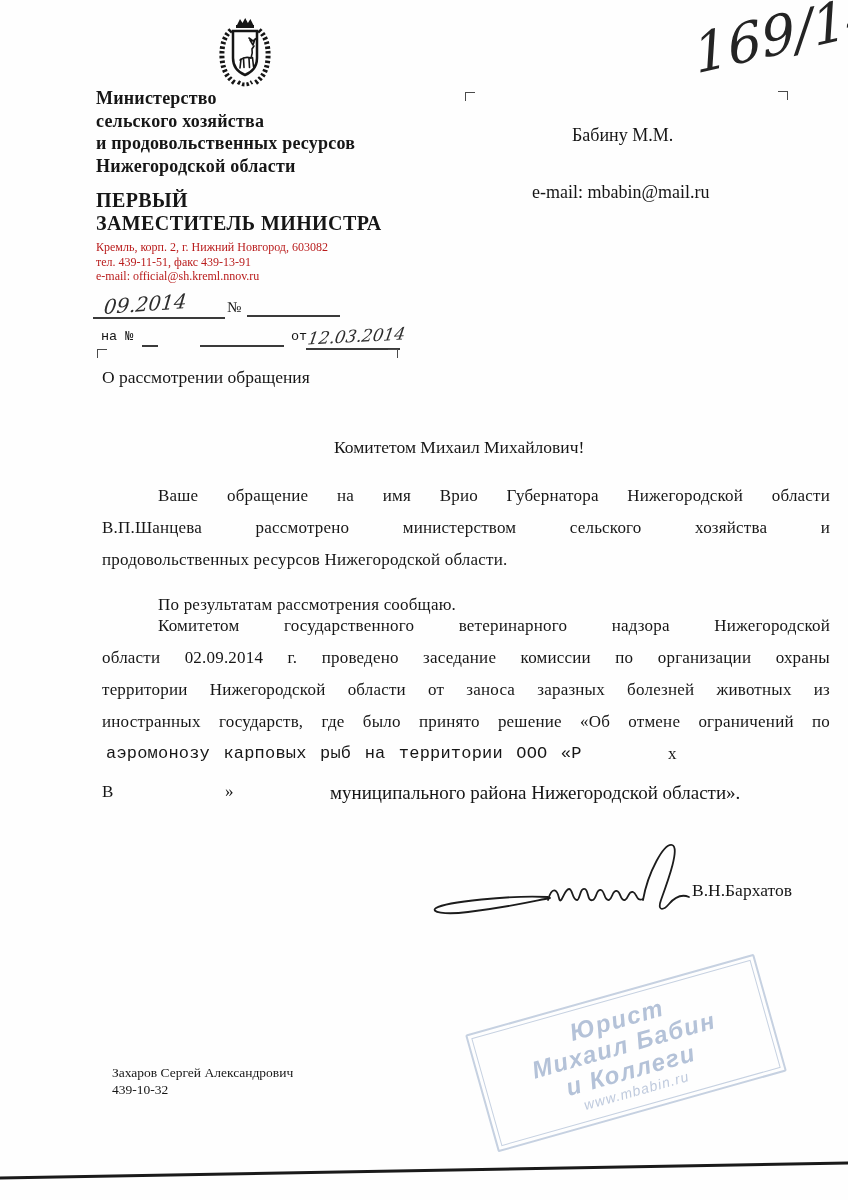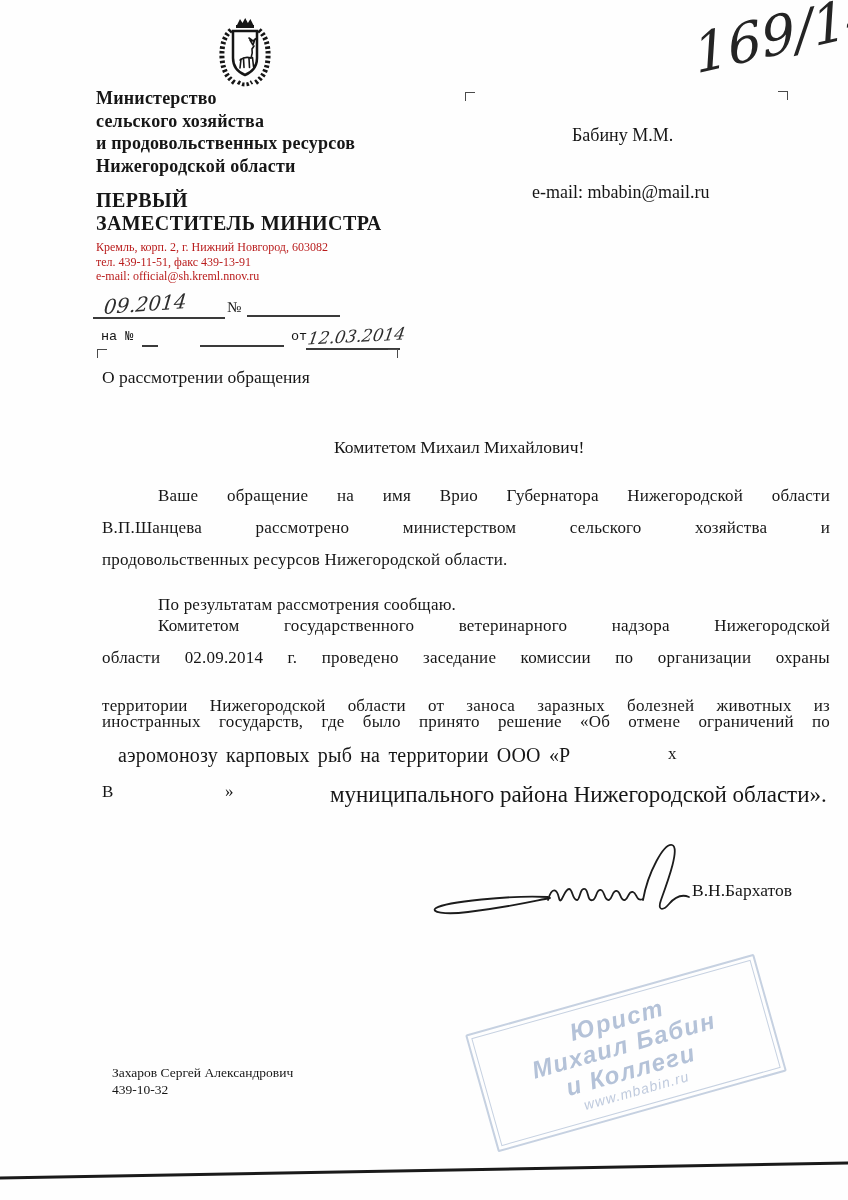--- a/index.html
+++ b/index.html
@@ -115,29 +115,29 @@
   <div class="abs" style="left:334px; top:437px; font-size:17.5px;">Комитетом Михаил Михайлович!</div>
 
   <div class="abs bodyline indent" style="top:486px;">Ваше обращение на имя Врио Губернатора Нижегородской области</div>
   <div class="abs bodyline" style="top:518px;">В.П.Шанцева рассмотрено министерством сельского хозяйства и</div>
   <div class="abs bodyline plain" style="top:550px;">продовольственных ресурсов Нижегородской области.</div>
 
   <div class="abs bodyline indent plain" style="top:583px;margin-top:12px;">По результатам рассмотрения сообщаю.</div>
 
   <div class="abs bodyline indent" style="top:616px;">Комитетом государственного ветеринарного надзора Нижегородской</div>
   <div class="abs bodyline" style="top:648px;">области 02.09.2014 г. проведено заседание комиссии по организации охраны</div>
-  <div class="abs bodyline" style="top:680px;margin-top:16px;">территории Нижегородской области от заноса заразных болезней животных из</div>
+  <div class="abs bodyline" style="top:680px;">территории Нижегородской области от заноса заразных болезней животных из</div>
   <div class="abs bodyline" style="top:712px;">иностранных государств, где было принято решение «Об отмене ограничений по</div>
 
-  <div class="abs" style="left:118px; top:744px; font-size:20px; letter-spacing:.2px; word-spacing:3px;">аэромонозу карповых рыб на территории ООО «Р</div>
+  <div class="abs" style="left:106px; top:744px; font-size:17px; letter-spacing:.2px; word-spacing:3px;font-family:Liberation Mono, monospace;">аэромонозу карповых рыб на территории ООО «Р</div>
   <div class="abs" style="left:668px; top:744px; font-size:17px;">х</div>
 
   <div class="abs" style="left:102px; top:782px; font-size:17px;">В</div>
   <div class="abs" style="left:225px; top:782px; font-size:17px;">»</div>
-  <div class="abs" style="left:330px; top:782px; font-size:23px;">муниципального района Нижегородской области».</div>
+  <div class="abs" style="left:330px; top:782px; font-size:19px;">муниципального района Нижегородской области».</div>
 
   <div class="abs" style="left:428px; top:838px; width:270px; height:90px;">
     <svg width="270" height="90" viewBox="0 0 270 90">
       <g fill="none" stroke="#1c1c1c" stroke-width="1.8" stroke-linecap="round">
         <path d="M120 59 C82 57 18 64 8 70 C2 74 16 77 40 74 C82 69 106 63 122 60"></path>
         <path d="M120 62 C124 48 129 51 131 60 C133 69 136 51 141 51 C145 51 144 62 149 62 C152 62 152 49 157 51 C161 53 159 64 165 62 C169 60 168 51 173 52 C177 53 176 63 181 62 C185 60 184 52 189 53 C193 54 192 63 197 62 C201 60 200 53 205 54 C209 55 208 64 215 61"></path>
         <path d="M215 62 C220 34 236 5 244 7 C252 9 241 40 233 62 C229 73 235 73 241 66 C247 59 254 56 261 59"></path>
       </g>
     </svg>
   </div>

